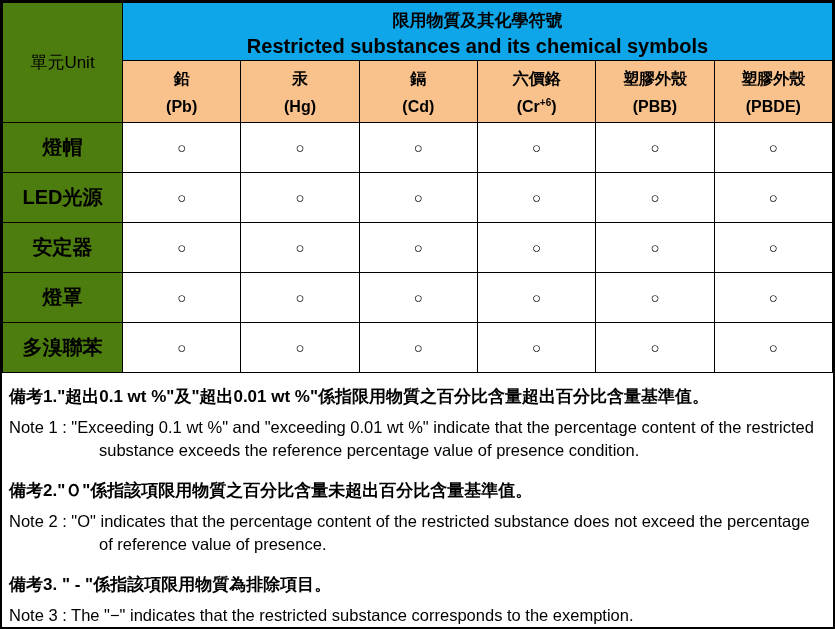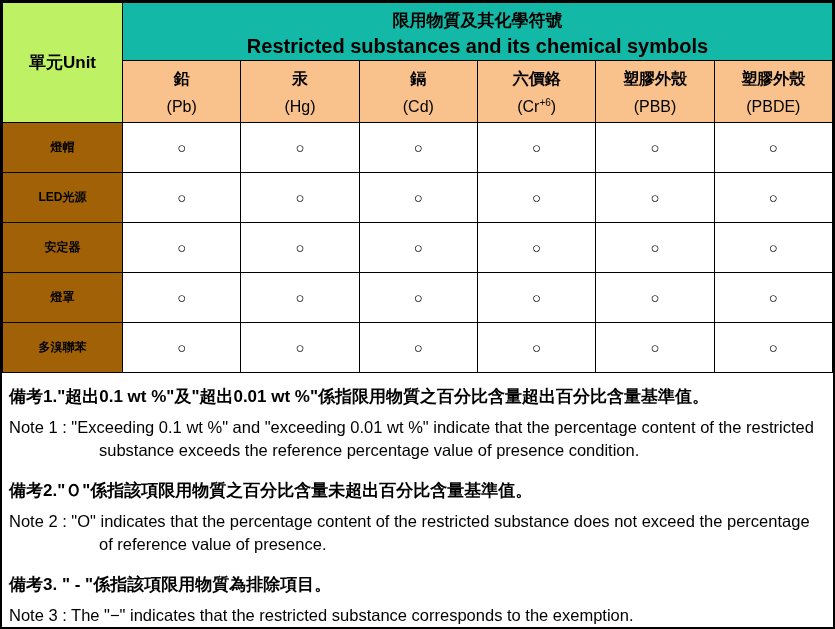--- a/index.html
+++ b/index.html
@@ -22,57 +22,57 @@
   table.rohs td {
     border: 1px solid #000;
     text-align: center;
     vertical-align: middle;
     padding: 0;
   }
   tr.h1 td { height: 58px; }
   tr.h2 td { height: 62px; }
   tr.data td { height: 50px; }
   .unit-cell {
-    background: #bef264;
-    font-weight: bold;
+    background: #4d7c0f;
+    font-weight: normal;
     font-size: 17px;
   }
-  .group-cell { background: #14b8a6; }
+  .group-cell { background: #0ea5e9; }
   .group-zh {
     font-weight: bold;
     font-size: 17px;
     line-height: 27px;
     padding-top: 3px;
   }
   .group-en {
     font-weight: 700;
     font-size: 20px;
     line-height: 25px;
   }
   .col-cell { background: #F9C28D; }
   .col-zh {
     font-weight: bold;
     font-size: 16px;
     line-height: 28px;
     padding-top: 2px;
   }
   .col-sym {
-    font-weight: normal;
+    font-weight: bold;
     font-size: 16px;
     line-height: 28px;
   }
   .col-sym sup {
     font-size: 10px;
     vertical-align: super;
     line-height: 0;
   }
   .label-cell {
-    background: #a16207;
-    font-weight: bold;
-    font-size: 12px;
+    background: #4d7c0f;
+    font-weight: bold;
+    font-size: 20px;
   }
   .value-cell {
     background: #fff;
     font-size: 15px;
     font-weight: 400;
   }
   .notes {
     padding: 12px 8px 0 7px;
   }
   .note-block { margin-bottom: 17px; }

